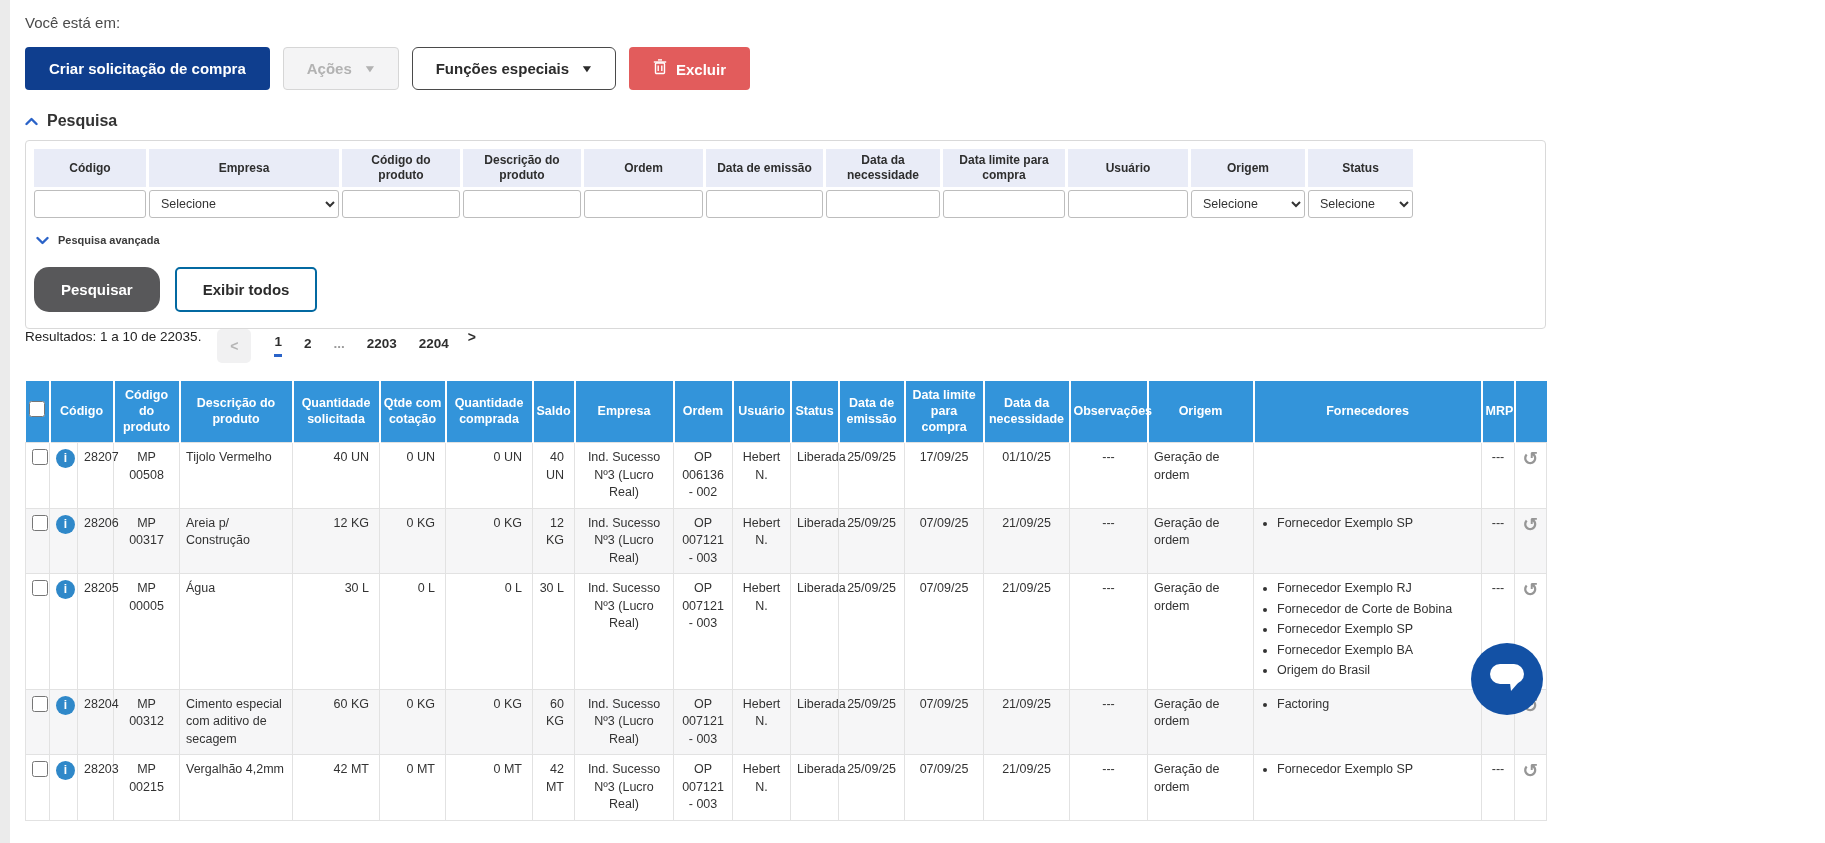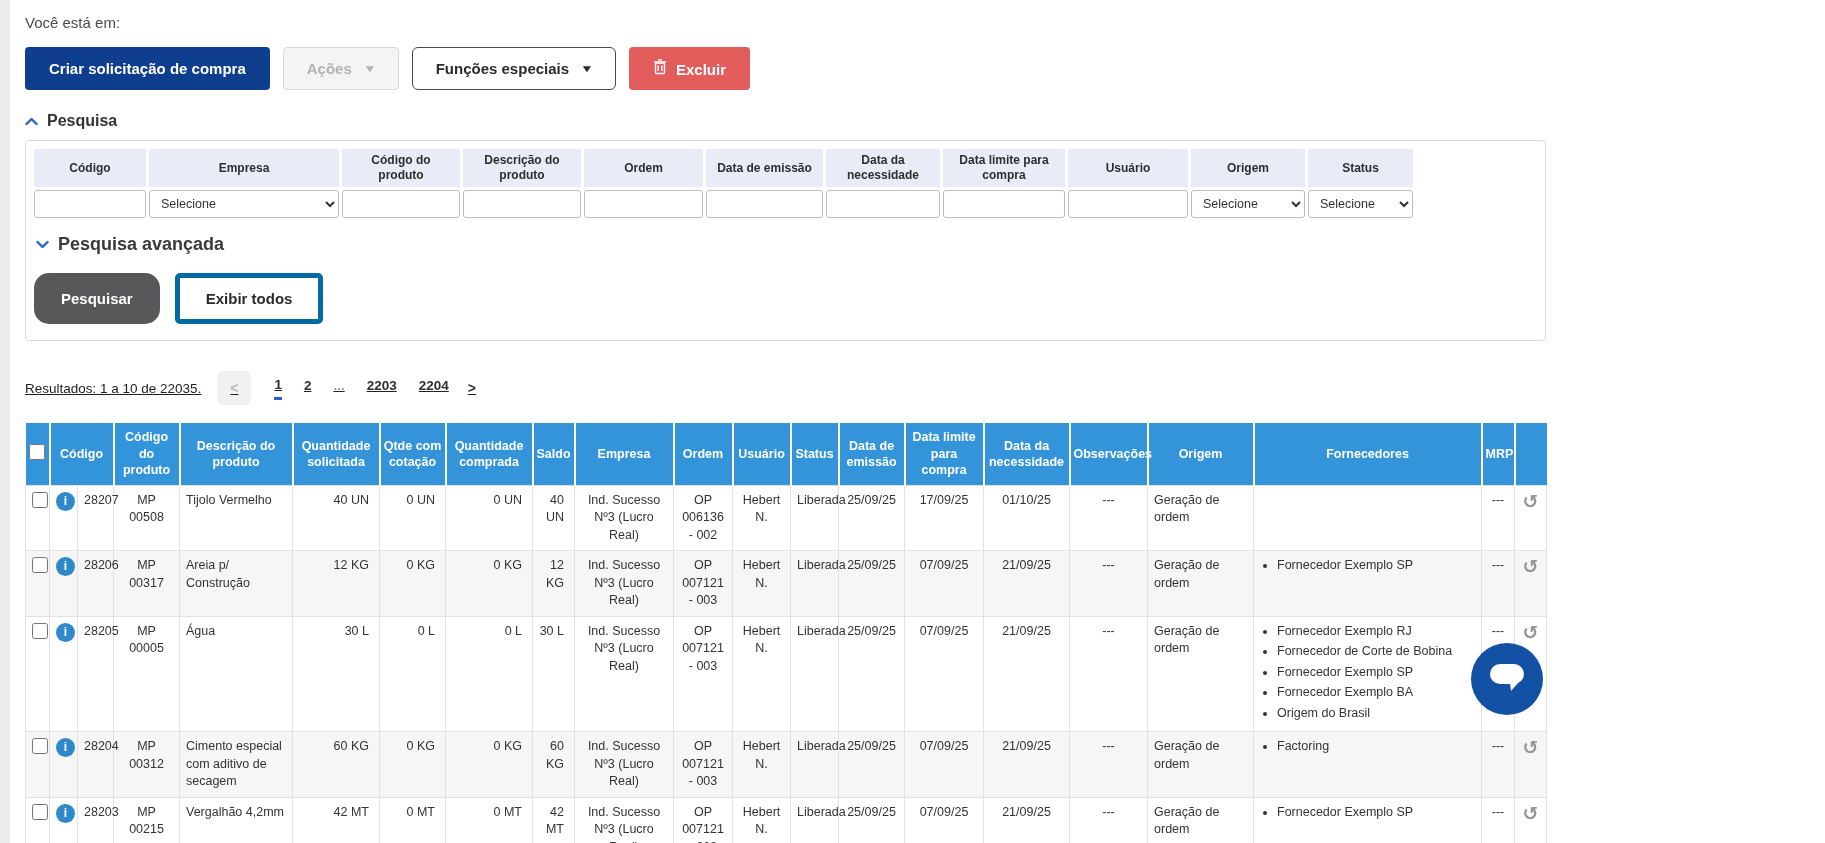--- a/index.html
+++ b/index.html
@@ -48,26 +48,26 @@
   .filter-col:nth-child(10){flex:0 0 114px;}
   .filter-col:nth-child(11){flex:0 0 105px;}
   .filter-col:nth-child(12){flex:0 0 117px;}
   .filter-label{background:var(--filter-header-bg);min-height:38px;display:flex;align-items:center;
                 justify-content:center;text-align:center;font-size:12px;font-weight:bold;color:#2e2e2e;
                 padding:2px 6px;line-height:1.25;}
   .f-input{height:28px;border:1px solid #bdbdbd;border-radius:3px;font-size:12.5px;padding:0 7px;
            width:100%;font-family:inherit;color:#333;background:#fff;}
 
   .advanced-row{display:inline-flex;align-items:center;gap:9px;margin:16px 0 0 2px;
-                font-size:18px;font-weight:bold;color:#3a3a3a;cursor:pointer;}
+                font-size:11px;font-weight:bold;color:#3a3a3a;cursor:pointer;}
   .panel-buttons{display:flex;gap:15px;margin-top:18px;}
   .btn-dark{background:var(--dark-button);color:#fff;border-radius:15px;padding:12px 26px;}
-  .btn-light{background:#fff;color:#2b2b2b;border:5px solid #0369a1;border-radius:5px;padding:12px 26px;}
-
-  .results-row{display:flex;align-items:center;margin-top:30px;font-size:13.5px;color:#222;text-decoration:underline;}
+  .btn-light{background:#fff;color:#2b2b2b;border:2px solid #0369a1;border-radius:5px;padding:12px 26px;}
+
+  .results-row{display:flex;font-size:13.5px;color:#222;}
   .prev-btn{width:34px;height:34px;background:#f1f1f2;border-radius:5px;display:flex;align-items:center;
             justify-content:center;color:#b5b5b5;margin-left:16px;margin-right:12px;font-size:14px;font-weight:bold;cursor:default;}
   .page-num{margin:0 11px;font-weight:bold;font-size:13.5px;color:#2e2e2e;padding-bottom:5px;cursor:pointer;}
   .page-num.active{border-bottom:3px solid var(--accent-blue);}
   .page-num.dots{color:#999;cursor:default;}
   .next-btn{color:#2e2e2e;font-size:14px;font-weight:bold;margin-left:8px;cursor:pointer;}
 
   table.grid{border-collapse:collapse;table-layout:fixed;width:1521px;margin-top:18px;font-size:12.5px;}
   .grid thead tr{height:62px;}
   .grid thead th{background:var(--table-header);color:#fff;font-weight:bold;font-size:12.5px;

